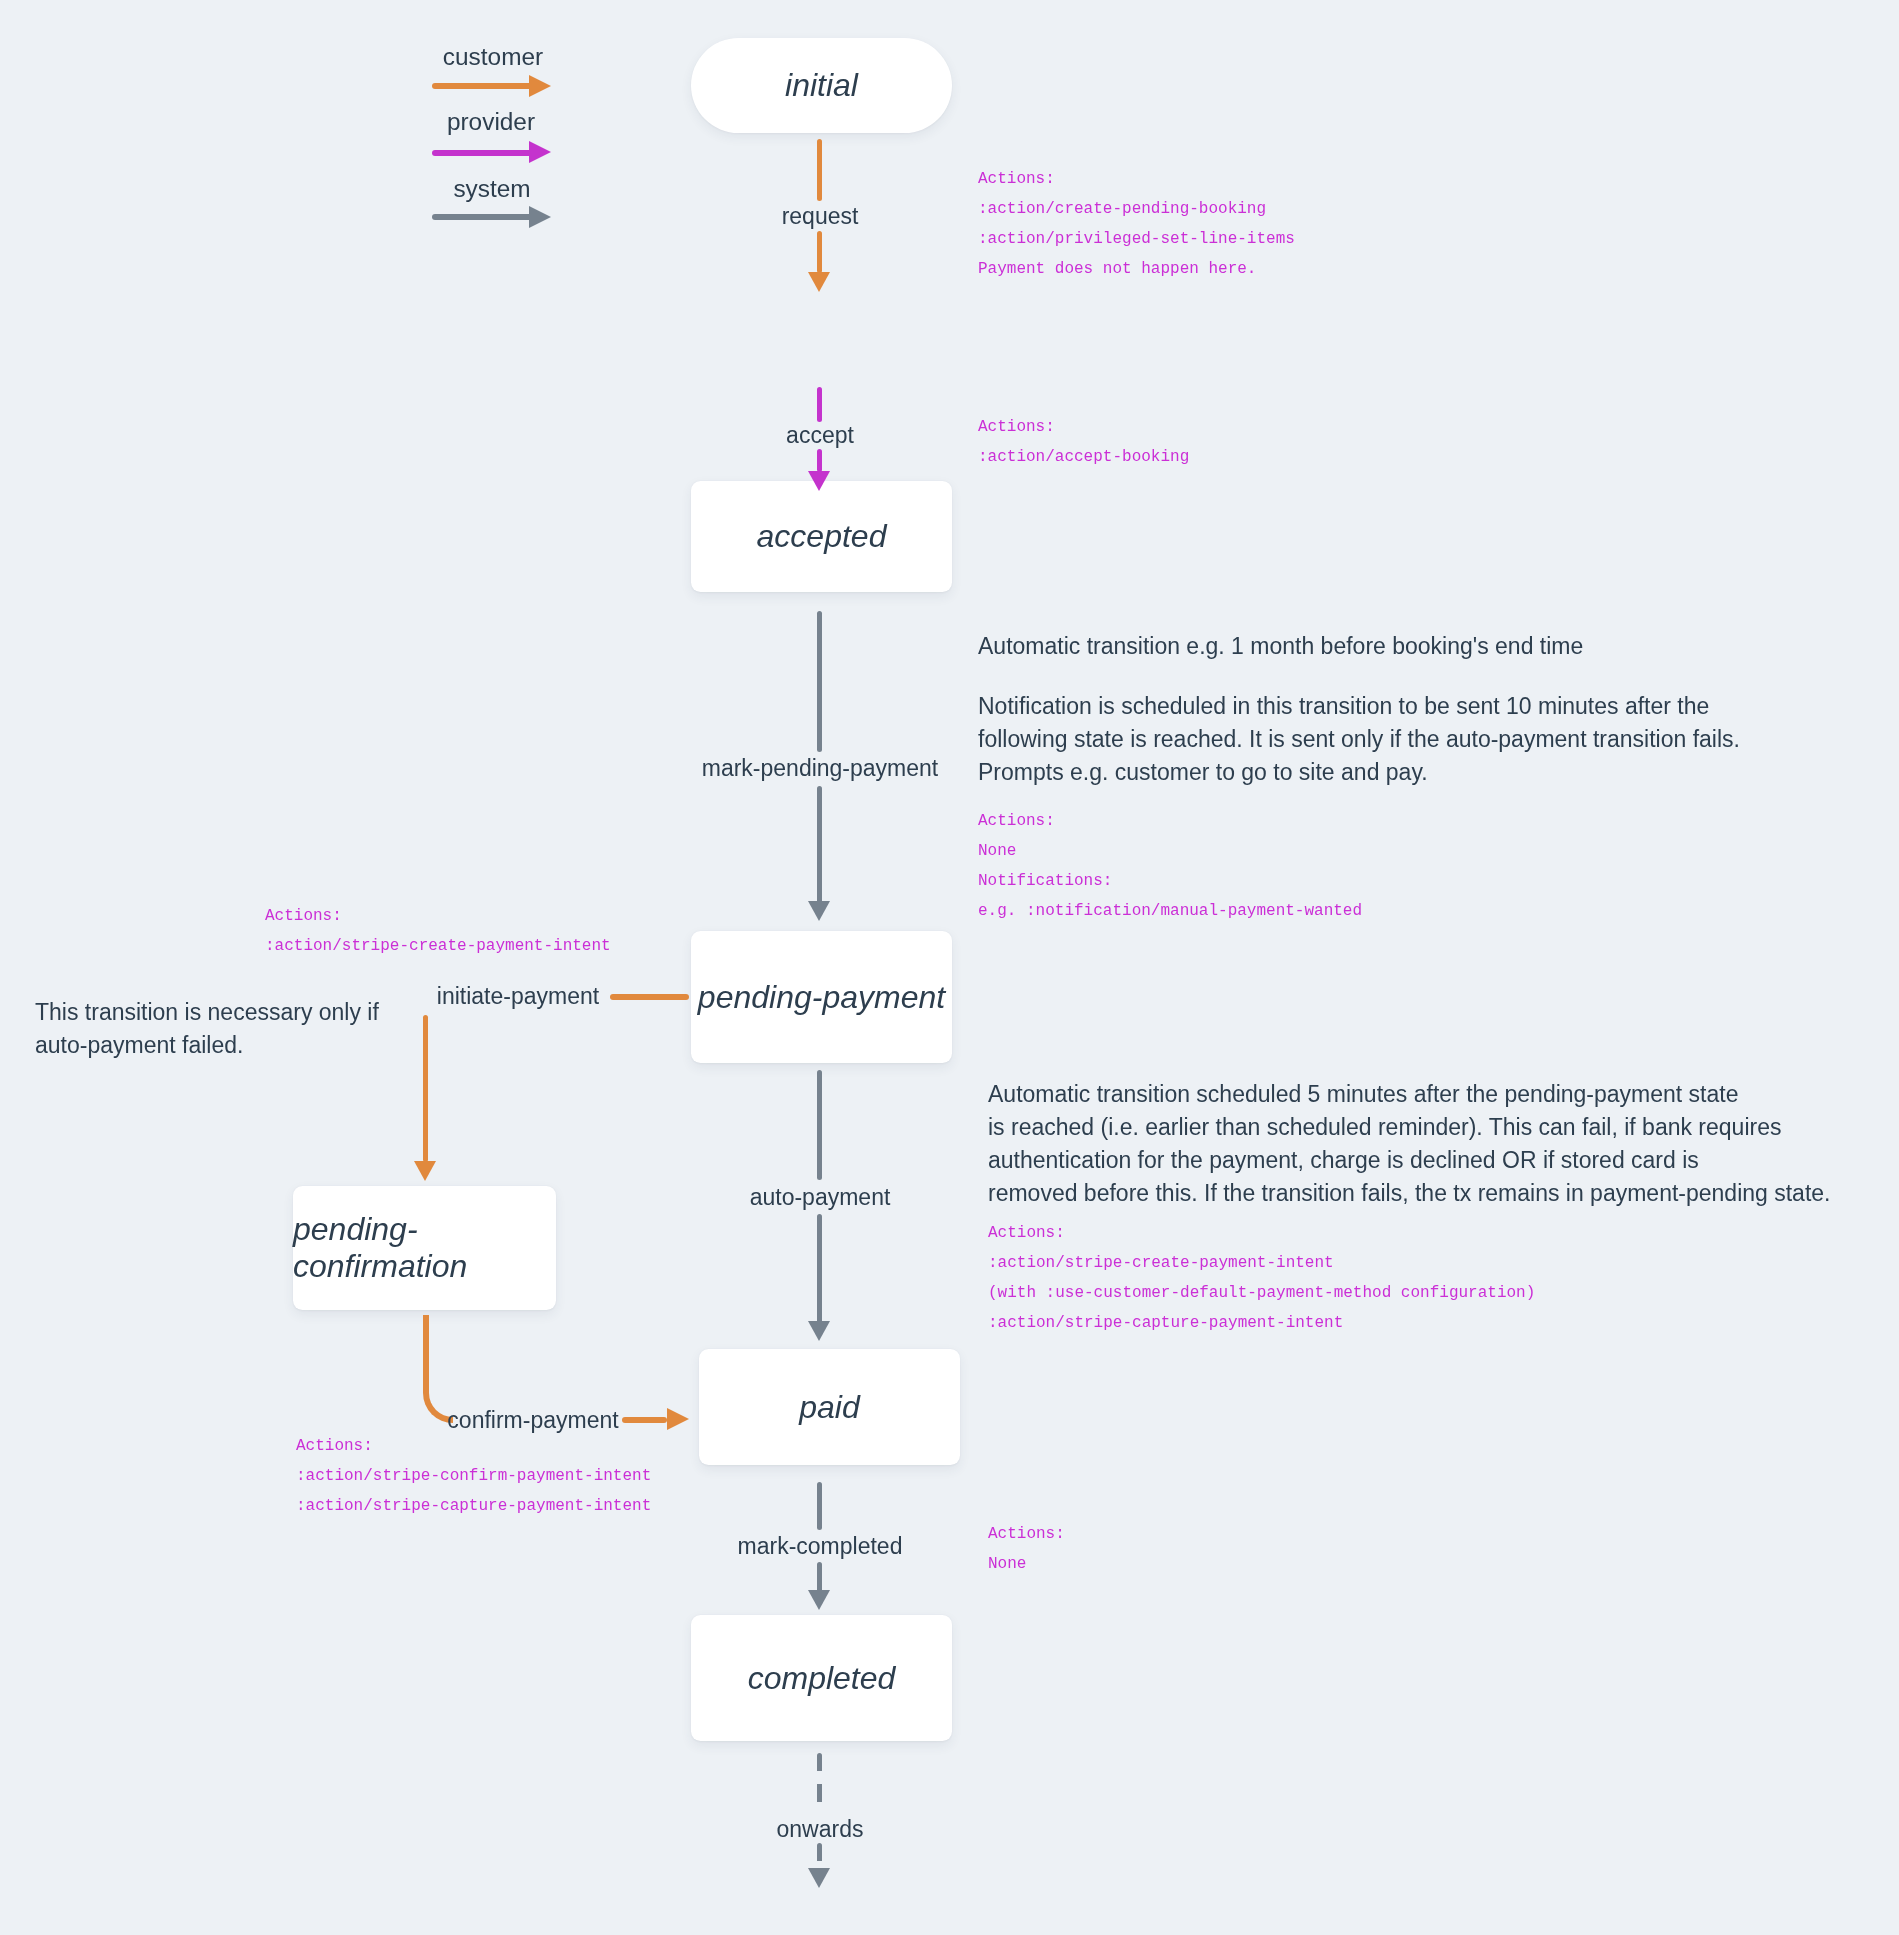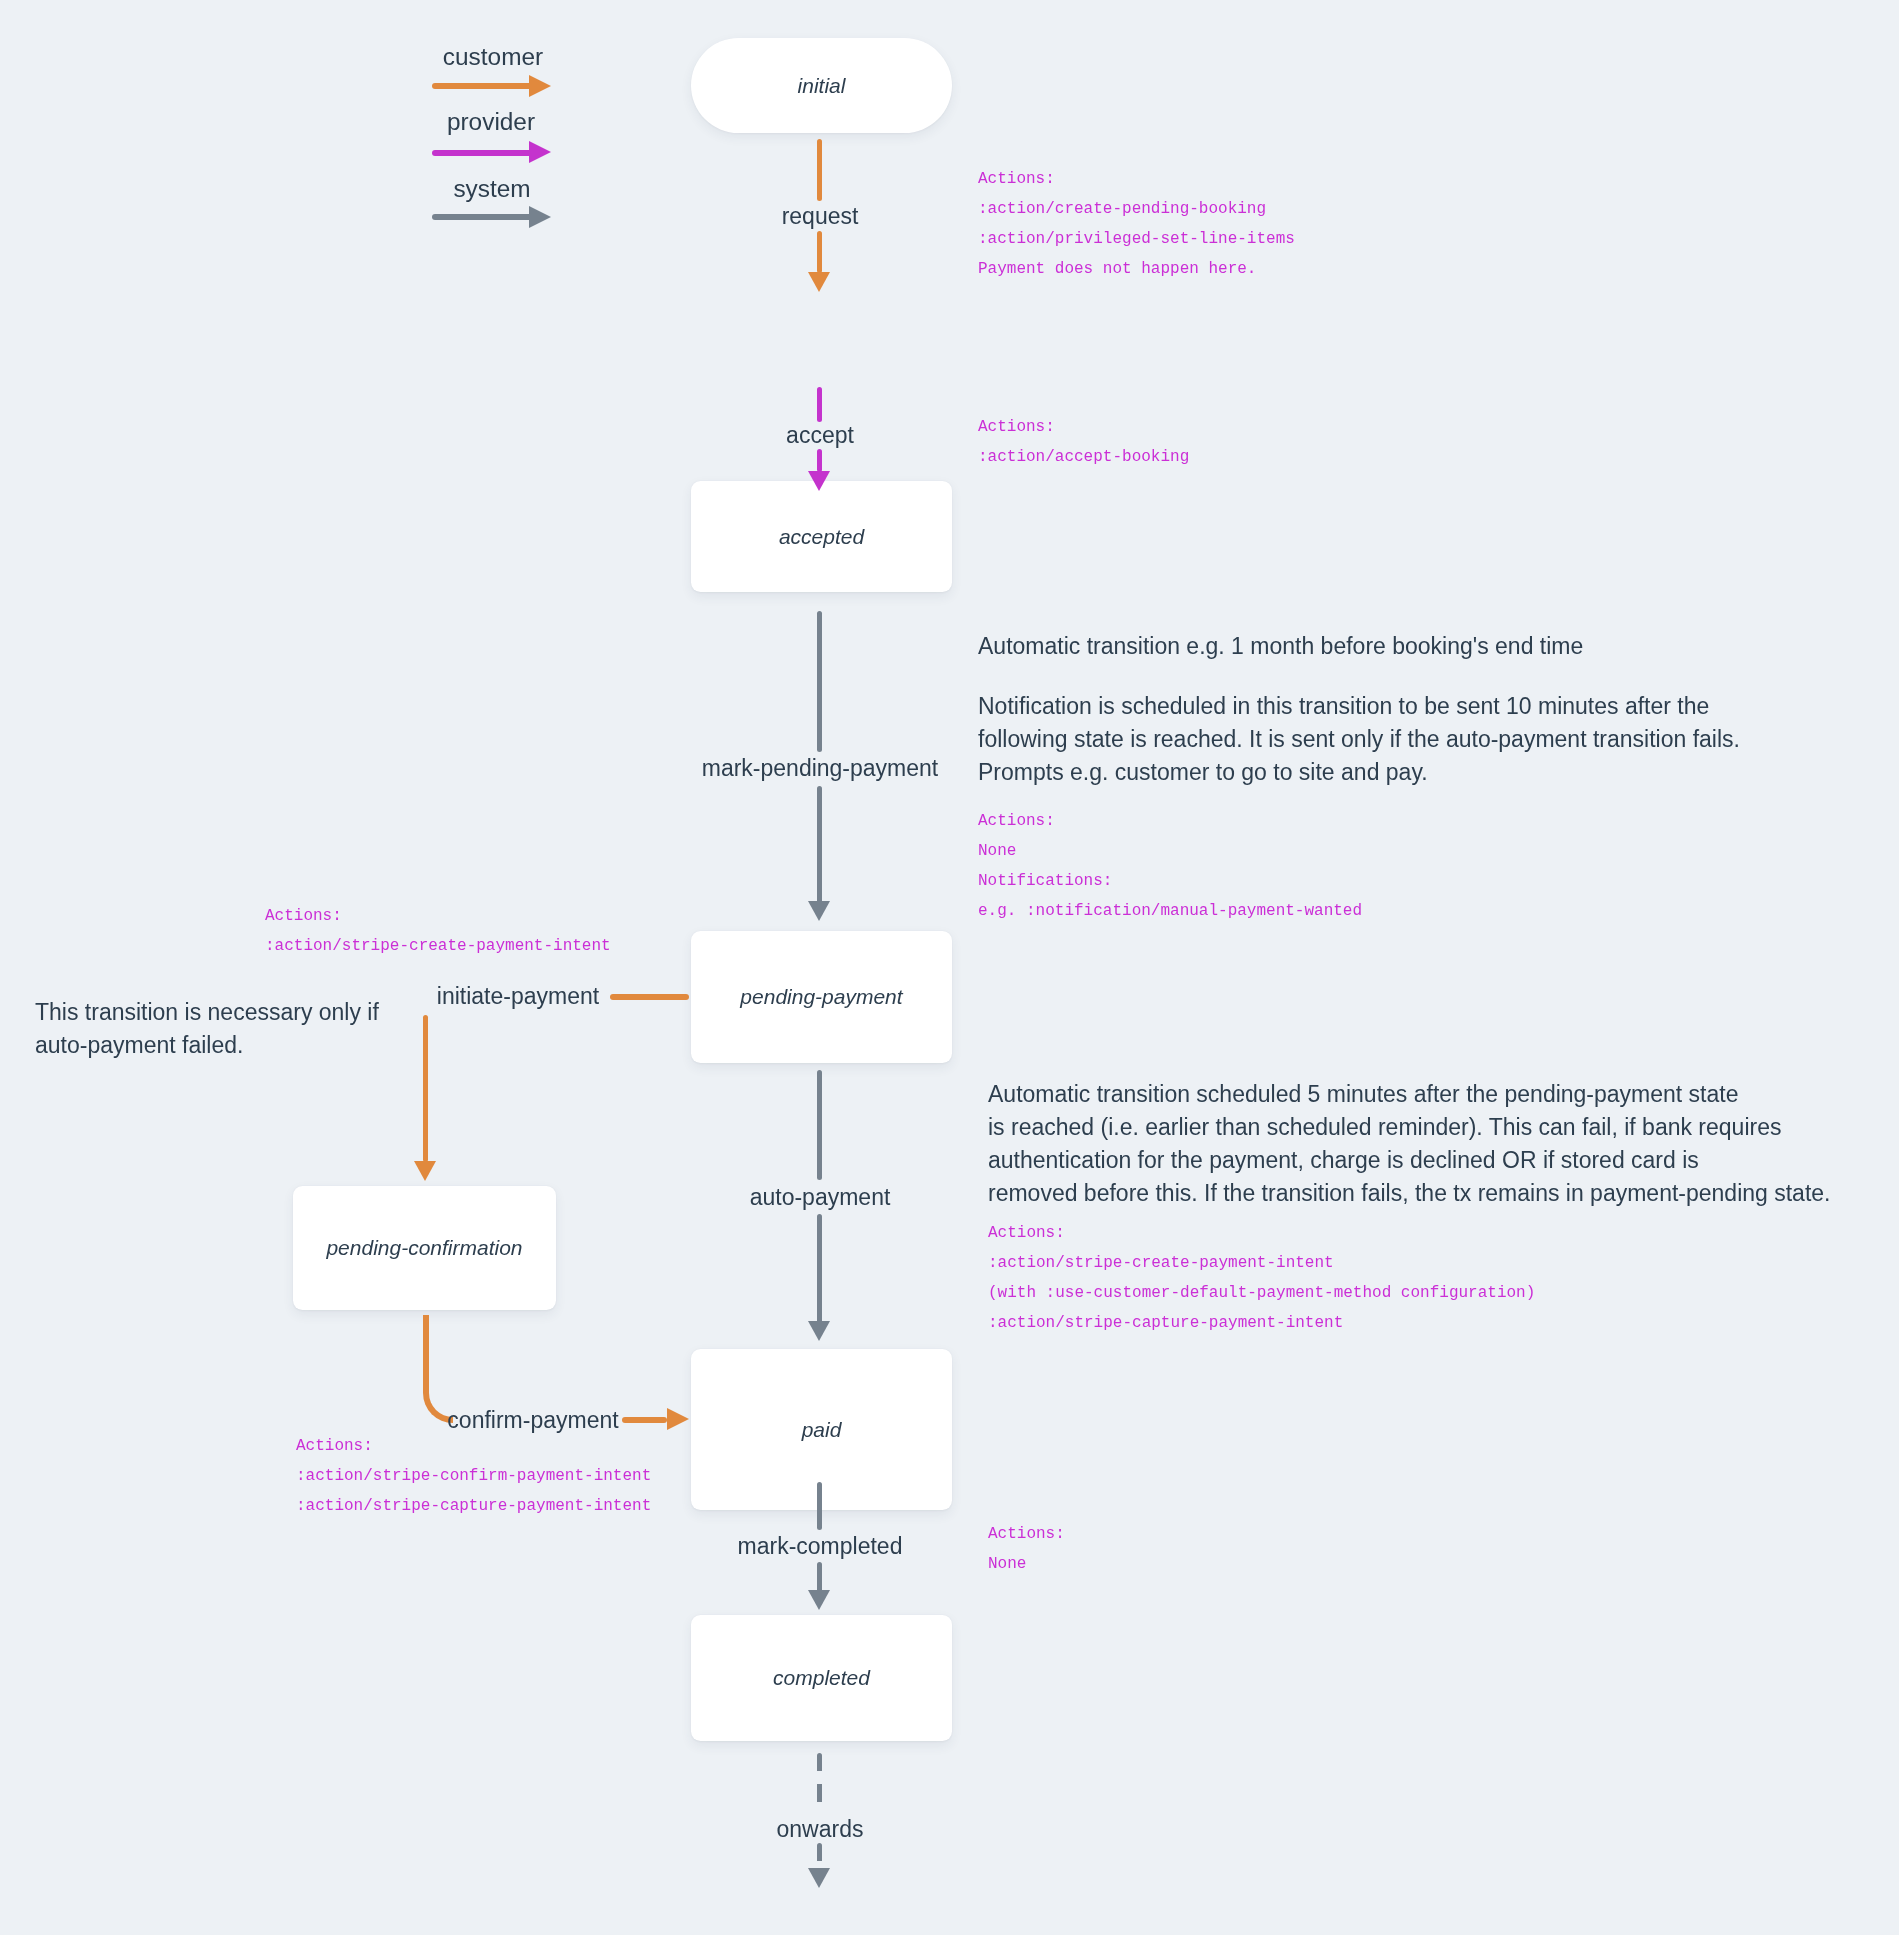--- a/index.html
+++ b/index.html
@@ -33,21 +33,21 @@
   .head-right{position:absolute;width:0;height:0;
     border-top:11.5px solid transparent;border-bottom:11.5px solid transparent;
     border-left:22px solid var(--c);}
   .curve{position:absolute;
     border-left:6.1px solid var(--c);border-bottom:6.1px solid var(--c);
     border-bottom-left-radius:31px;}
   .state{position:absolute;left:691px;width:261px;
     background:var(--box);border-radius:9.5px;
     box-shadow:0 4.1px 12.2px rgba(44,62,80,.07),0 0.7px 2px rgba(44,62,80,.05);
     display:flex;align-items:center;justify-content:center;
-    font-style:italic;font-size:21px;color:var(--text-dark);}
+    font-style:italic;font-size:32px;color:var(--text-dark);}
   .pill{border-radius:48px;}
   .tlabel{position:absolute;transform:translate(-50%,-50%);
     font-size:23px;color:var(--text-dark);white-space:nowrap;}
   .legend-label{position:absolute;transform:translate(-50%,-50%);
     font-size:24.4px;color:var(--text-dark);white-space:nowrap;}
   .ann{position:absolute;font-size:16px;line-height:30px;
     color:var(--annotation);white-space:pre-line;font-family:Liberation Mono, monospace;}
   .note{position:absolute;font-size:23px;line-height:33px;
     color:var(--text-dark);white-space:pre-line;}
 </style>
@@ -78,21 +78,21 @@
 
   <div class="state pill" style="top:38px;height:95px;">initial</div>
 
 
   <div class="state" style="top:481px;height:111px;text-align:center;">accepted</div>
 
   <div class="state" style="left:293px;width:263px;top:1186px;height:124px;">pending-confirmation</div>
 
   <div class="state" style="top:931px;height:132px;">pending-payment</div>
 
-  <div class="state" style="top:1349px;height:161px;">paid</div>
+  <div class="state" style="top:1349px;height:116px;margin-left:8px;">paid</div>
 
   <div class="state" style="top:1615px;height:126px;">completed</div>
 
   <div class="col-customer">
     <div class="vline" style="left:817px;top:139px;height:62px;"></div>
     <div class="vline" style="left:817px;top:231px;height:42px;"></div>
     <div class="head-down" style="left:808px;top:272px;"></div>
   </div>
   <div class="tlabel" style="left:820px;top:216px;">request</div>
 

